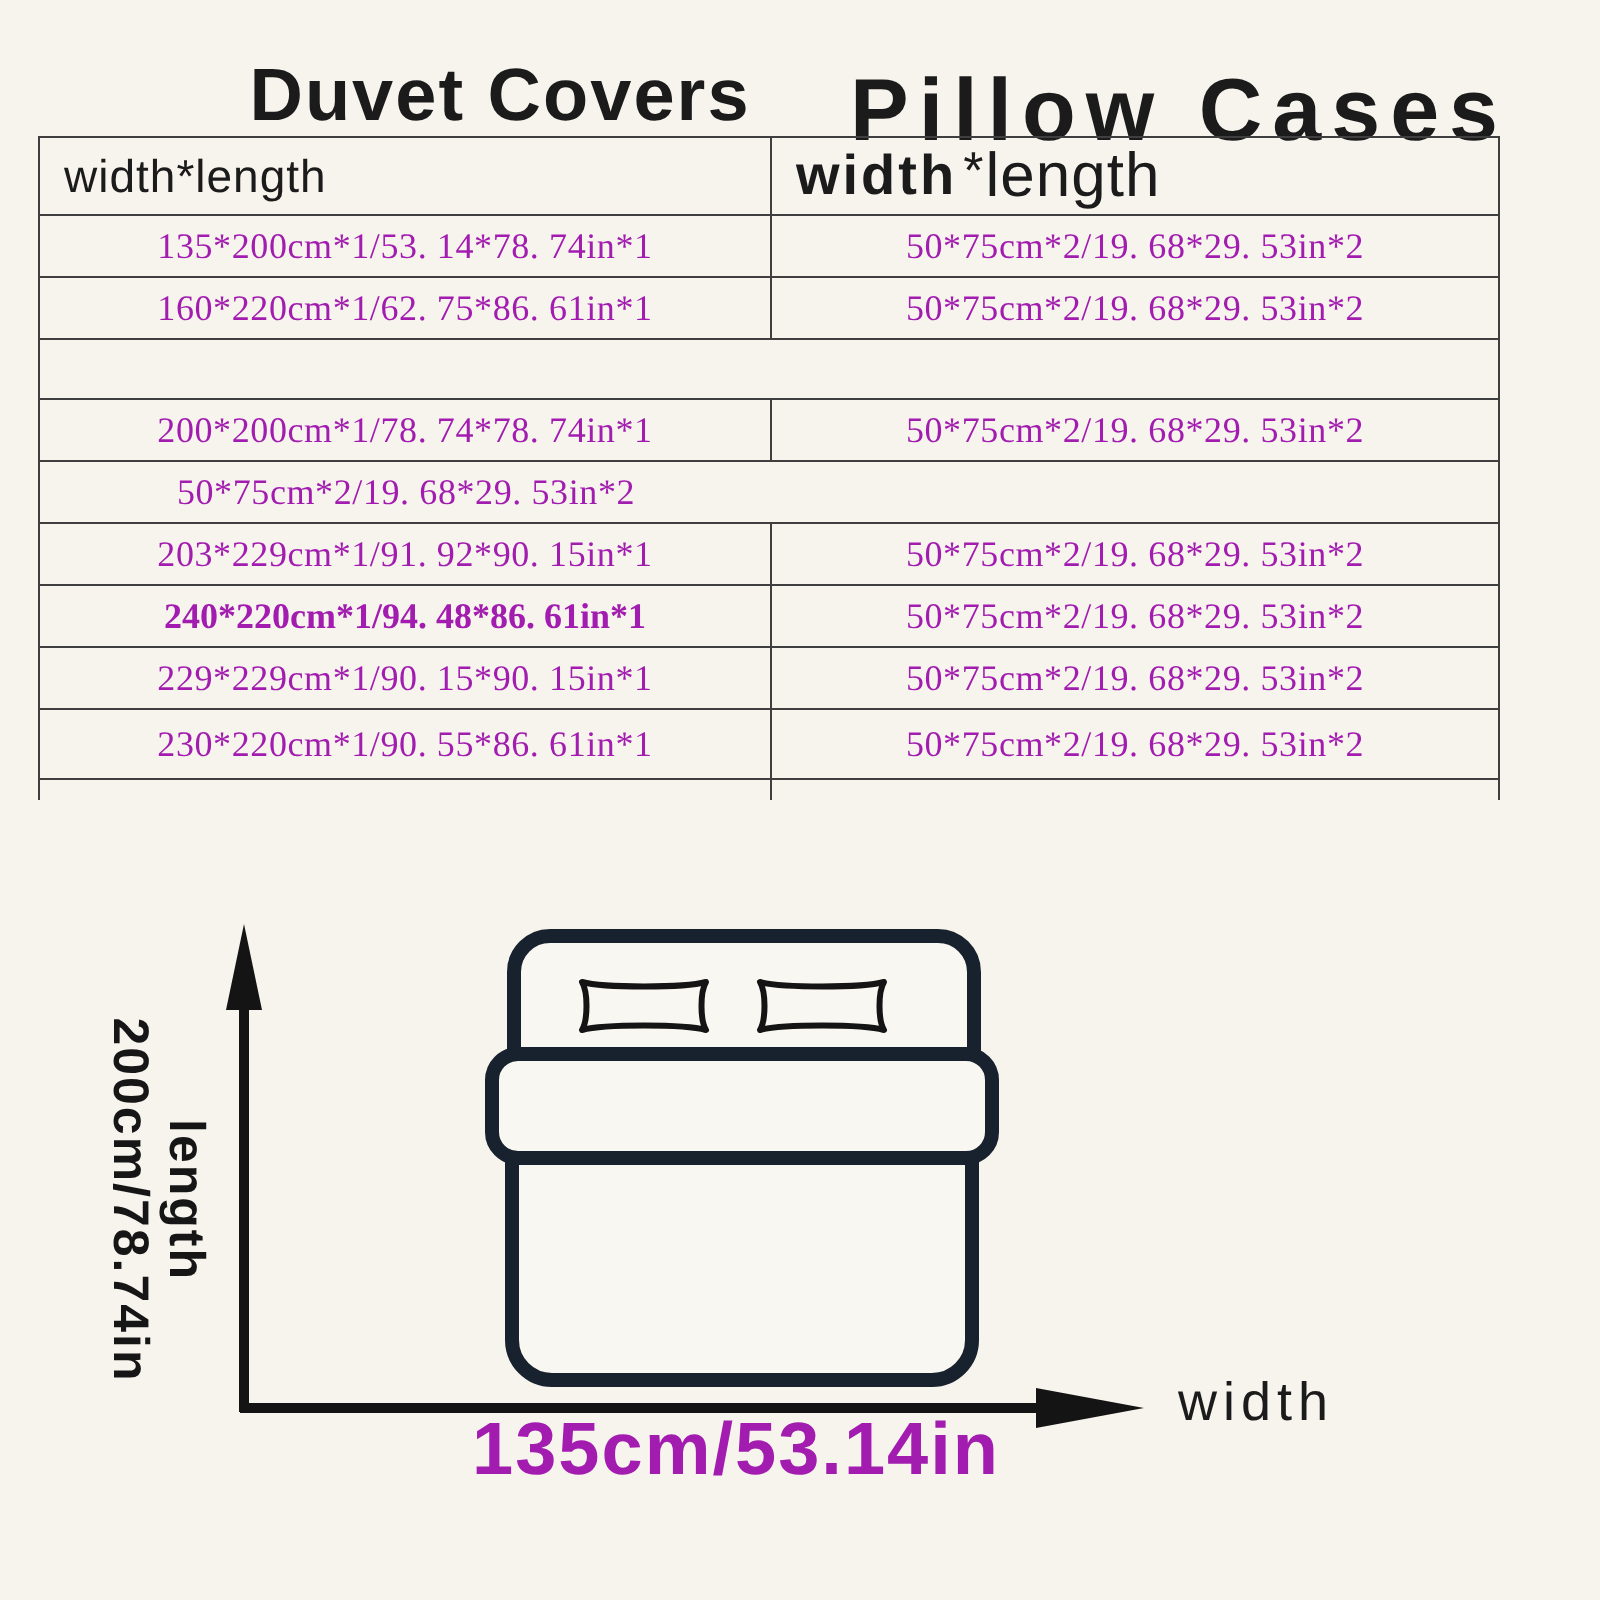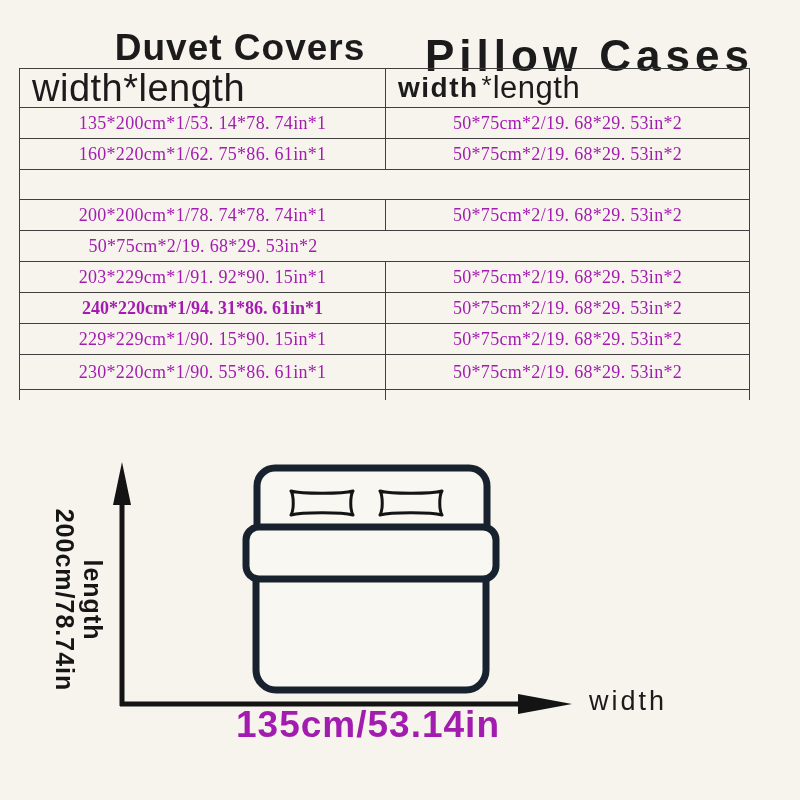--- a/index.html
+++ b/index.html
@@ -4,34 +4,34 @@
 <style>
   html,body{margin:0;padding:0;}
   body{
     width:800px;height:800px;position:relative;overflow:hidden;
     background:#f7f4ee;
     font-family:"Liberation Sans",sans-serif;
     color:#1b1b1b;
   }
   
   .title{position:absolute;font-weight:bold;white-space:nowrap;}
-  .title-duvet{left:93px;top:27px;width:294px;text-align:center;font-size:37px;letter-spacing:1px;}
+  .title-duvet{left:103px;top:27px;width:294px;text-align:center;font-size:37px;letter-spacing:1px;}
   .title-pillow{left:425px;top:31px;width:300px;text-align:left;font-size:44px;letter-spacing:5px;}
   
   .size-table{
     position:absolute;left:19px;top:68px;width:731px;
     border-top:1px solid #3f3f3f;border-left:1px solid #3f3f3f;border-right:1px solid #3f3f3f;
     box-sizing:border-box;
   }
   .t-row{display:grid;grid-template-columns:366px 1fr;border-bottom:1px solid #3f3f3f;}
   .t-row > .cell-left{border-right:1px solid #3f3f3f;}
   .cell{display:flex;align-items:center;justify-content:center;overflow:hidden;box-sizing:border-box;}
   .row-header{height:38px;}
   .row-header .cell{justify-content:flex-start;padding-left:12px;}
-  .hdr-duvet{font-size:38px;letter-spacing:0.5px;}
+  .hdr-duvet{font-size:23px;letter-spacing:0.5px;}
   .hdr-w{font-size:28px;font-weight:bold;letter-spacing:1.5px;}
   .hdr-star{font-size:26px;margin:0 1px 6px 3px;}
   .hdr-l{font-size:31px;letter-spacing:0.5px;}
   .row-data{height:30px;}
   .row-data .cell{
     font-family:"Liberation Serif","DejaVu Serif",serif;
     font-size:18px;letter-spacing:0.3px;color:#a21caf;
   }
   .row-data.last{height:34px;}
   .row-bold .cell-left{font-weight:bold;letter-spacing:0px;}
@@ -89,21 +89,21 @@
     <div class="cell">50*75cm*2/19. 68*29. 53in*2</div>
   </div>
   <div class="t-row row-data">
     <div class="cell">50*75cm*2/19. 68*29. 53in*2</div>
   </div>
   <div class="t-row row-data">
     <div class="cell cell-left">203*229cm*1/91. 92*90. 15in*1</div>
     <div class="cell">50*75cm*2/19. 68*29. 53in*2</div>
   </div>
   <div class="t-row row-data row-bold">
-    <div class="cell cell-left">240*220cm*1/94. 31*86. 61in*1</div>
+    <div class="cell cell-left">240*220cm*1/94. 48*86. 61in*1</div>
     <div class="cell">50*75cm*2/19. 68*29. 53in*2</div>
   </div>
   <div class="t-row row-data">
     <div class="cell cell-left">229*229cm*1/90. 15*90. 15in*1</div>
     <div class="cell">50*75cm*2/19. 68*29. 53in*2</div>
   </div>
   <div class="t-row row-data last">
     <div class="cell cell-left">230*220cm*1/90. 55*86. 61in*1</div>
     <div class="cell">50*75cm*2/19. 68*29. 53in*2</div>
   </div>

